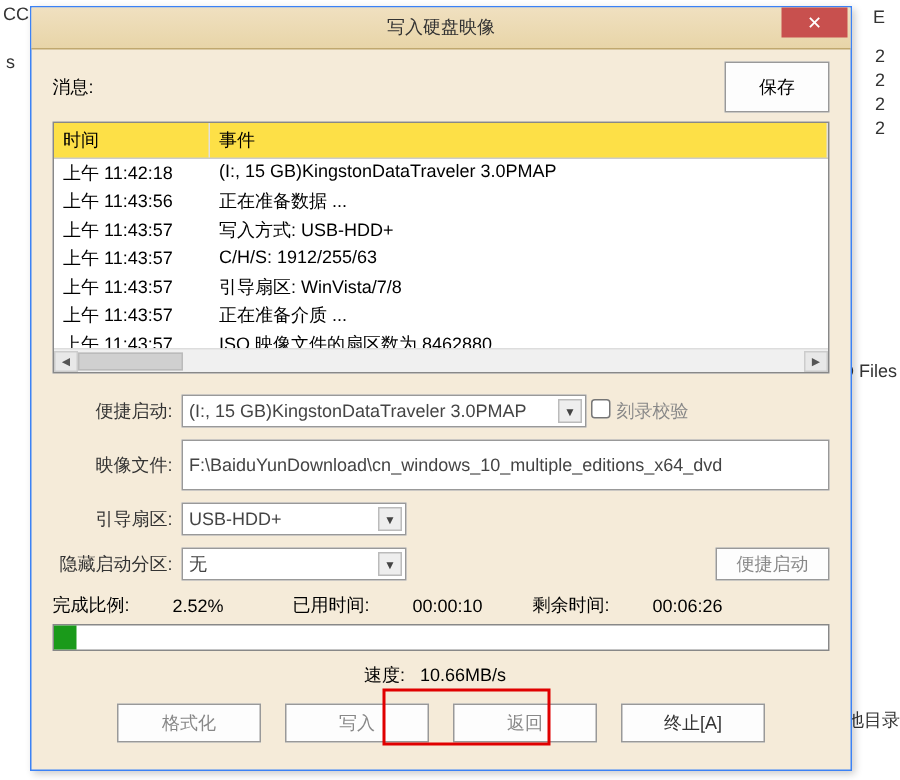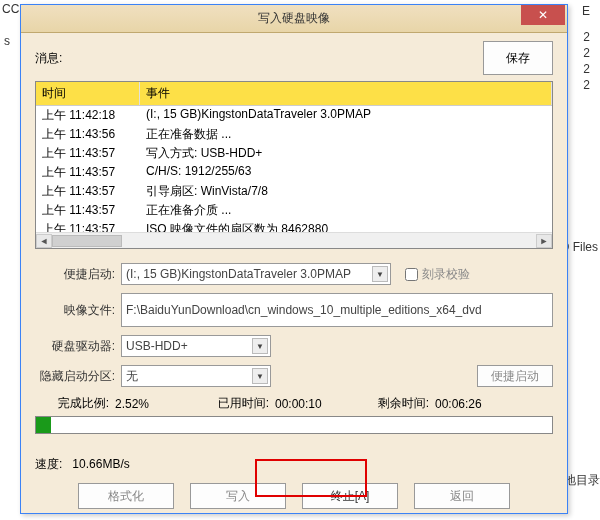--- a/index.html
+++ b/index.html
@@ -24,30 +24,30 @@
 .lr-event{flex:1;white-space:nowrap;overflow:hidden}
 .scrollbar-h{position:absolute;bottom:0;left:0;right:0;height:16px;background:#f0f0f0;border-top:1px solid #ddd;display:flex;align-items:center}
 .sb-btn{width:16px;height:14px;background:#e8e8e8;border:1px solid #ccc;display:flex;align-items:center;justify-content:center;font-size:9px;color:#555}
 .sb-track{flex:1;height:14px;position:relative}
 .sb-thumb{position:absolute;left:0;width:70px;height:12px;top:1px;background:#d0d0d0;border:1px solid #bbb}
 .form-area{margin-top:14px}
 .form-row{display:flex;align-items:center;margin-bottom:8px}
 .form-label{width:86px;text-align:right;padding-right:6px;color:#333}
 .selectish{height:22px;background:#fff;border:1px solid #999;padding:0 4px;display:flex;align-items:center;position:relative;color:#444}
 .sel-arrow{position:absolute;right:2px;top:2px;width:16px;height:16px;background:#eee;border:1px solid #bbb;display:flex;align-items:center;justify-content:center;font-size:8px}
-.chk{margin-left:14px;display:flex;align-items:center;color:#888}
+.chk{margin-left:3px;display:flex;align-items:flex-start;color:#888}
 .chk input{margin-right:4px}
 .textfield{flex:1;height:19px;background:#fff;border:1px solid #999;padding:16px 4px;display:flex;align-items:center;color:#444;overflow:hidden;white-space:nowrap}
 .small-btn{width:76px;height:22px;background:#fdfdfd;border:1px solid #999;margin-left:21px;color:#888;cursor:pointer}
 .progress-row{display:flex;align-items:center;margin-top:6px}
-.progress-row .lbl{width:80px;text-align:right;padding-right:6px}
+.progress-row .lbl{width:80px;text-align:left;padding-right:6px}
 .progress-row .val{width:80px}
 .progress-bar{height:18px;background:#fff;border:1px solid #888;margin-top:4px;position:relative}
 .progress-fill{height:100%;background:#1a9a1a;width:2.9%}
-.speed-row{text-align:left;margin-top:22px;padding-right:8px}
+.speed-row{text-align:center;margin-top:8px;padding-right:8px}
 .btn-row{display:flex;justify-content:center;gap:0;margin-top:10px}
 .action-btn{width:96px;height:26px;background:#fdfdfd;border:1px solid #999;margin:0 8px;cursor:pointer;color:#888}
 .action-btn.dark{color:#333}
 .highlight-box{position:absolute;border:2px solid #e00000;width:112px;height:38px;left:234px;bottom:16px;pointer-events:none}
 </style>
 </head>
 <body>
 
 <div class="bg-text" style="left:2px;top:2px">CC</div>
 <div class="bg-text" style="left:4px;top:34px">s</div>
@@ -128,21 +128,21 @@
      <span>刻录校验</span>
     </label>
    </div>
    <div class="form-row">
     <div class="form-label">映像文件:</div>
     <div class="textfield">
             <span>F:\BaiduYunDownload\cn_windows_10_multiple_editions_x64_dvd</span>
           </div>
    </div>
    <div class="form-row">
-    <div class="form-label">硬盘驱动器:</div>
+    <div class="form-label">引导扇区:</div>
     <div class="selectish" style="width:150px">
      <span>USB-HDD+</span>
      <div class="sel-arrow">▼</div>
     </div>
    </div>
    <div class="form-row">
     <div class="form-label">隐藏启动分区:</div>
     <div class="selectish" style="width:150px">
      <span>无</span>
      <div class="sel-arrow">▼</div>
@@ -163,19 +163,19 @@
     <div class="progress-fill"></div>
    </div>
    <div class="speed-row">
     <span>速度:</span>&nbsp;&nbsp;
     <span>10.66MB/s</span>
    </div>
 
    <div class="btn-row">
     <button class="action-btn">格式化</button>
     <button class="action-btn">写入</button>
+    <button class="action-btn">返回</button>
     <button class="action-btn dark">终止[A]</button>
-    <button class="action-btn">返回</button>
    </div>
   </div>
  </div>
  <div class="highlight-box"></div>
 </div>
 
 </body></html>

